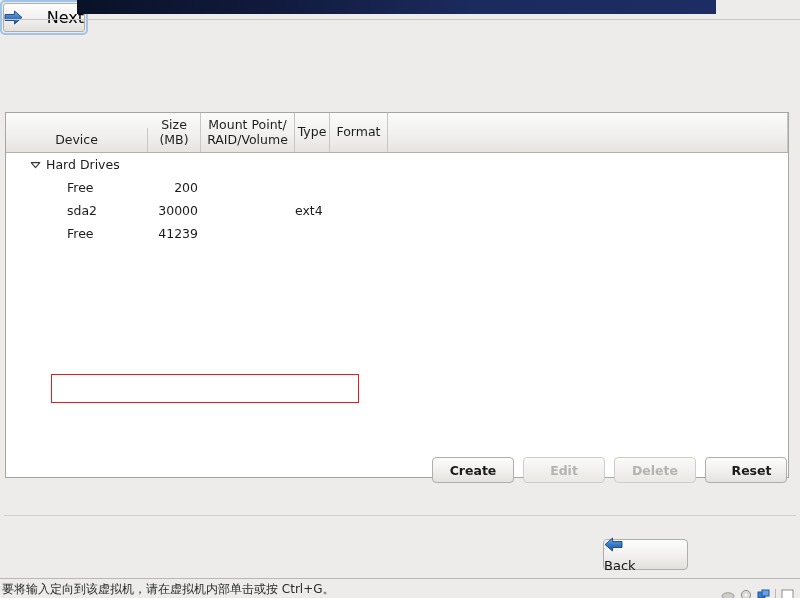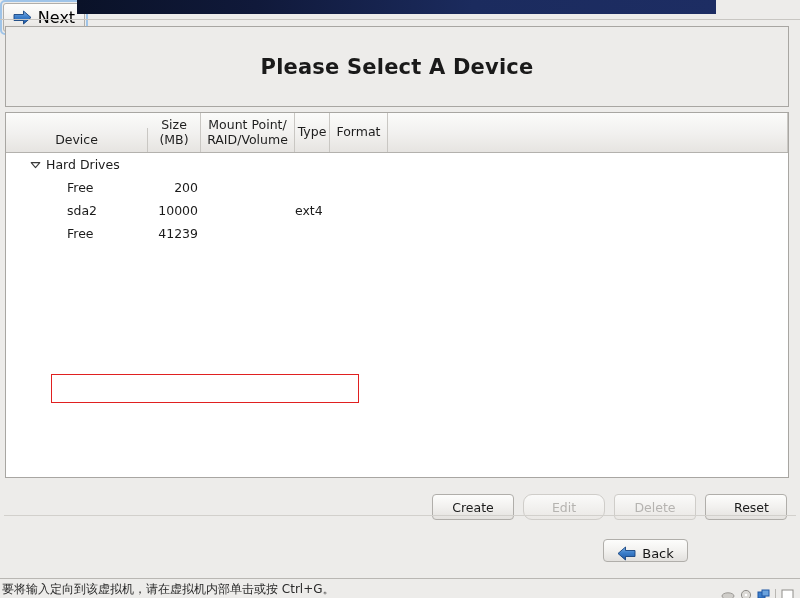--- a/index.html
+++ b/index.html
@@ -121,74 +121,75 @@
     position: absolute;
     left: 45px; top: 221px; width: 308px; height: 29px;
     border: 1.6px solid #e02020;
     pointer-events: none;
     z-index: 5;
   }
 
   
   #action-row {
     position: absolute;
-    left: 0; top: 491px; width: 800px; height: 32px;
+    left: 0; top: 454px; width: 800px; height: 32px; font-weight: bold;
   }
   .btn {
     position: absolute;
     height: 26px;
     border: 1px solid #b0aeaa;
     border-radius: 4px;
     background: linear-gradient(180deg, #fdfdfc 0%, #f2f1ef 48%, #e4e2df 100%);
     font-size: 12.5px;
     color: #1b1b1b;
     display: flex; align-items: center; justify-content: center;
     font-family: "DejaVu Sans", "Liberation Sans", sans-serif;
     cursor: default;
   }
   .btn.disabled {
     color: #b5b3b0;
     border-color: #cfcdc9;
     background: linear-gradient(180deg, #fafaf9 0%, #f2f1ef 50%, #eae8e5 100%);
   }
   #btn-create { left: 432px; top: 3px; width: 82px; }
-  #btn-edit   { left: 523px; top: 3px; width: 82px; border-radius: 9px; }
+  #btn-edit   { left: 523px; top: 3px; width: 82px; }
   #btn-delete { left: 614px; top: 3px; width: 82px; }
   #btn-reset  { left: 705px; top: 3px; width: 82px; padding-left: 11px; }
 
   #nav-sep {
     position: absolute; left: 4px; top: 515px; width: 792px; height: 1px;
     background: #d2d0cc;
   }
 
   
   .navbtn {
     position: absolute;
-    height: 23px;
+    height: 31px;
     border: 1px solid #b0aeaa;
     border-radius: 4px;
     background: linear-gradient(180deg, #fdfdfc 0%, #f3f2f0 48%, #e3e1de 100%);
-    display: flex; align-items: flex-end; justify-content: center;
+    display: flex; align-items: flex-start; justify-content: center;
     gap: 6px;
     font-size: 13px; color: #161616;
     cursor: default;
+    flex-direction: column;
   }
   #btn-back { left: 603px; top: 539px; width: 85px; }
   #btn-next {
     left: 700px; top: 537px; width: 88px; height: 35px;
     border: 2px solid #9fc4e8;
     border-radius: 5px;
     padding: 1px;
   }
   #btn-next .inner {
     width: 100%; height: 100%;
     border: 1px solid #b0aeaa;
     border-radius: 3px;
     background: linear-gradient(180deg, #fdfdfc 0%, #f3f2f0 48%, #e3e1de 100%);
-    display: flex; align-items: center; justify-content: center; gap: 6px;
+    display: flex; align-items: center; justify-content: space-between; gap: 6px;
   }
   .arrow-ico { display: block; flex: 0 0 auto; }
 
   
   #status-sep {
     position: absolute; left: 0; top: 578px; width: 800px; height: 1px;
     background: #b9b7b3;
   }
   #status-bar {
     position: absolute; left: 0; top: 579px; width: 800px; height: 19px;
@@ -219,23 +220,20 @@
   }
 </style>
 </head>
 <body>
 
 <div id="screen">
 
   <div id="banner"></div>
   <div id="page-hairline"></div>
 
-  <div id="title-frame">
-    <div id="title-text">Please Select A Device</div>
-  </div>
 
   <div id="table-frame">
 
     <div id="thead">
       <div class="th th-device">Device</div>
       <div class="th th-size">
         <div>
           <div>Size</div>
           <div>(MB)</div>
         </div>
@@ -273,21 +271,21 @@
           </div>
           <div class="cell-size">200</div>
           <div class="cell-mount"></div>
           <div class="cell-type"></div>
           <div class="cell-format"></div>
         </div>
         <div class="row">
           <div class="cell-device indent-3">
             <span class="devname">sda2</span>
           </div>
-          <div class="cell-size">10000</div>
+          <div class="cell-size">30000</div>
           <div class="cell-mount"></div>
           <div class="cell-type">ext4</div>
           <div class="cell-format"></div>
         </div>
         <div class="row">
           <div class="cell-device indent-3">
             <span class="devname">Free</span>
           </div>
           <div class="cell-size">41239</div>
           <div class="cell-mount"></div>

